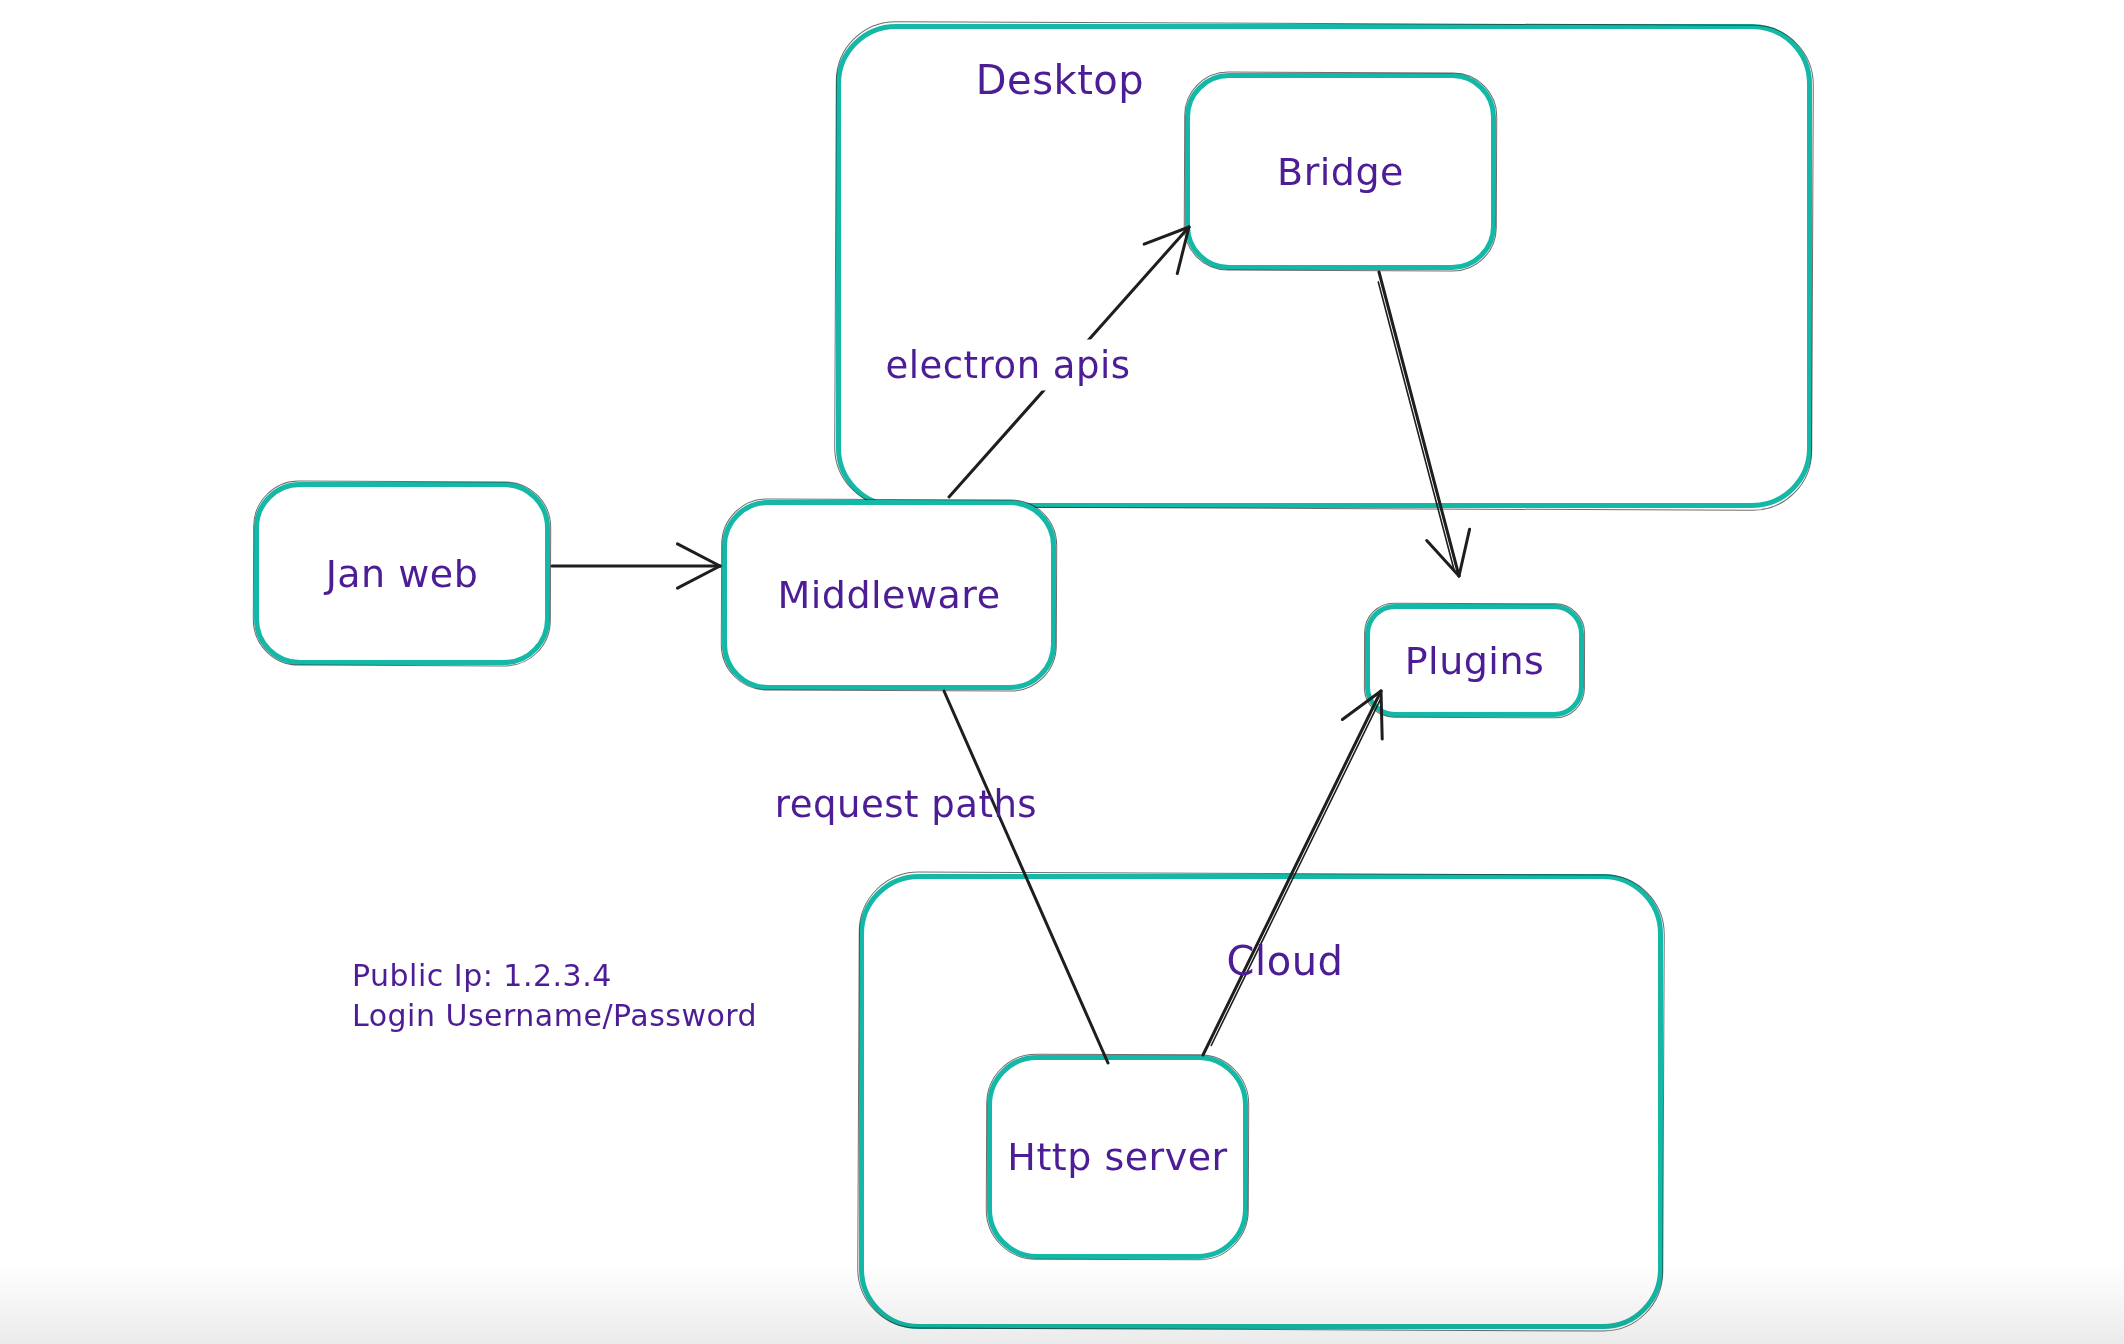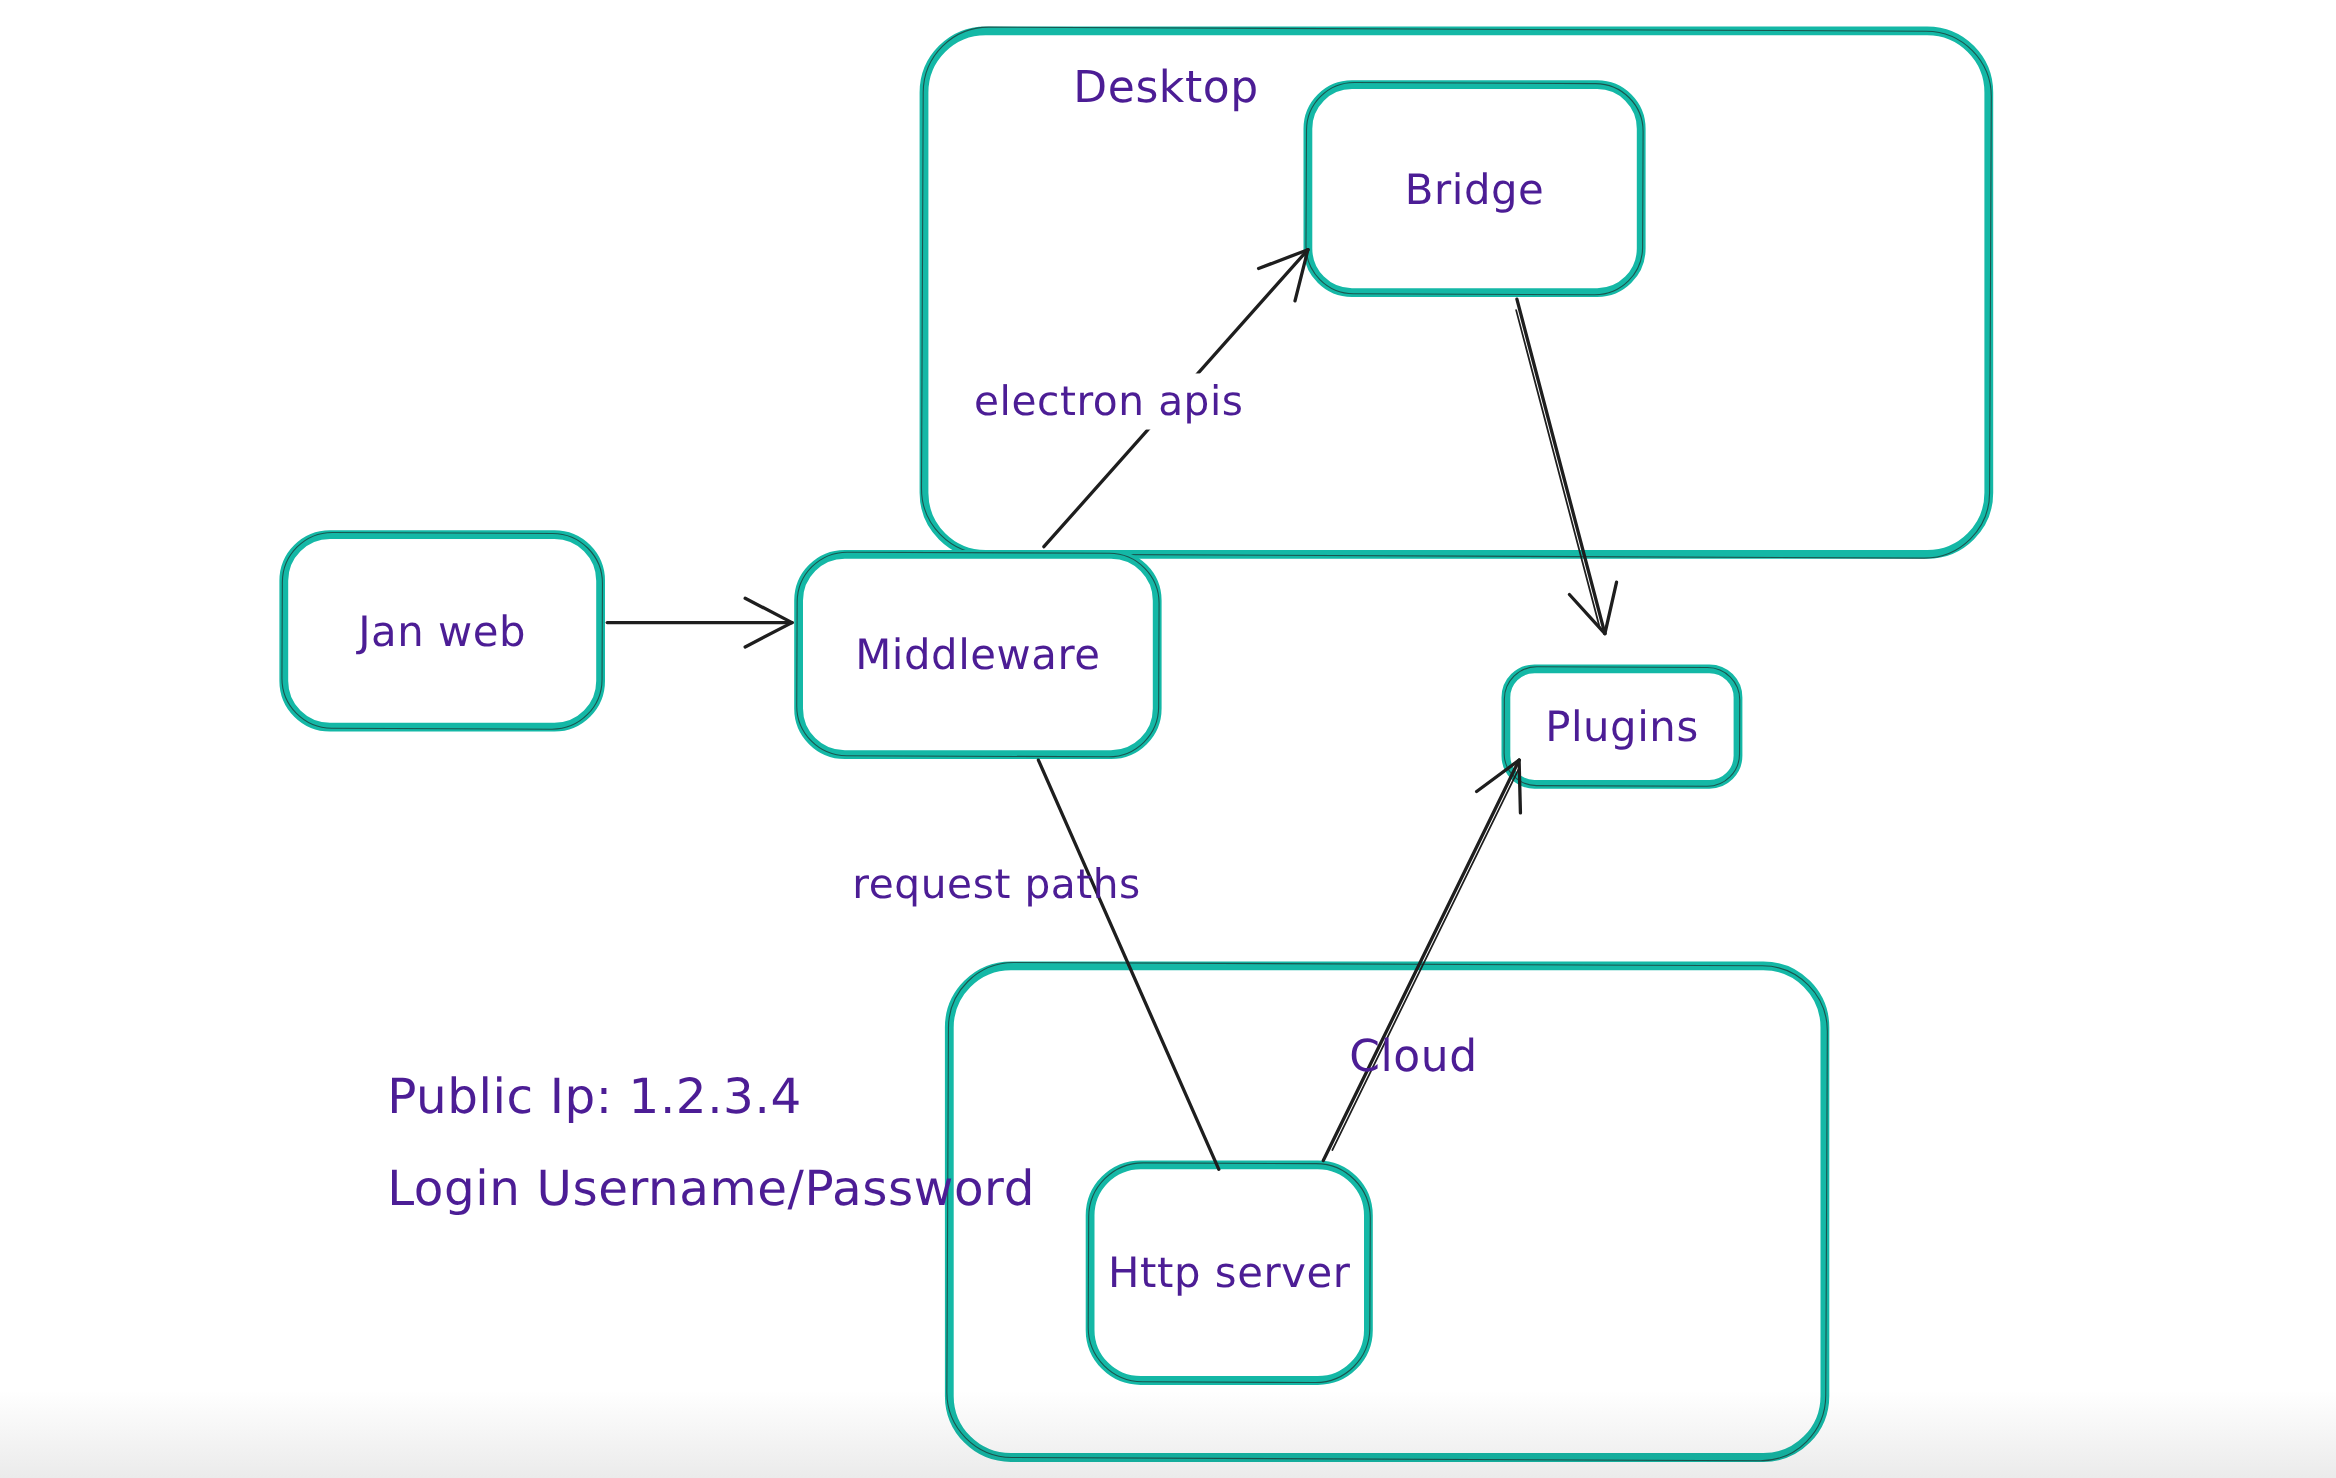--- a/index.html
+++ b/index.html
@@ -9,21 +9,21 @@
     background:#ffffff;
     overflow:hidden;
     font-family:"DejaVu Sans","Liberation Sans",sans-serif;
     color:#4c1d95;
   }
   
   .shape{
     position:absolute;
     box-sizing:border-box;
     background:#ffffff;
-    border:8px solid #14b8a6;
+    border:5px solid #14b8a6;
   }
   .shape::after{ 
     content:"";
     position:absolute;
     inset:-6px;
     border:1.6px solid rgba(30,30,30,.65);
     border-radius:inherit;
     transform:rotate(.25deg);
     pointer-events:none;
   }
@@ -53,22 +53,22 @@
     position:absolute;z-index:5;
     transform:translate(-50%,-50%);
     font-size:37px;
     letter-spacing:.5px;
     white-space:nowrap;
     padding:4px 10px;
   }
   .edge-label.masked{background:#ffffff;}
   .annotation{
     position:absolute;z-index:4;
-    font-size:44px;
-    line-height:83px;
+    font-size:30px;
+    line-height:40px;
     letter-spacing:.5px;
     white-space:pre-line;
   }
   #bottom-fade{
     position:absolute;left:0;bottom:0;z-index:6;
     width:100%;height:80px;
     background:linear-gradient(to bottom, rgba(30,30,30,0) 0%, rgba(30,30,30,0.09) 100%);
     pointer-events:none;
   }
 </style>

